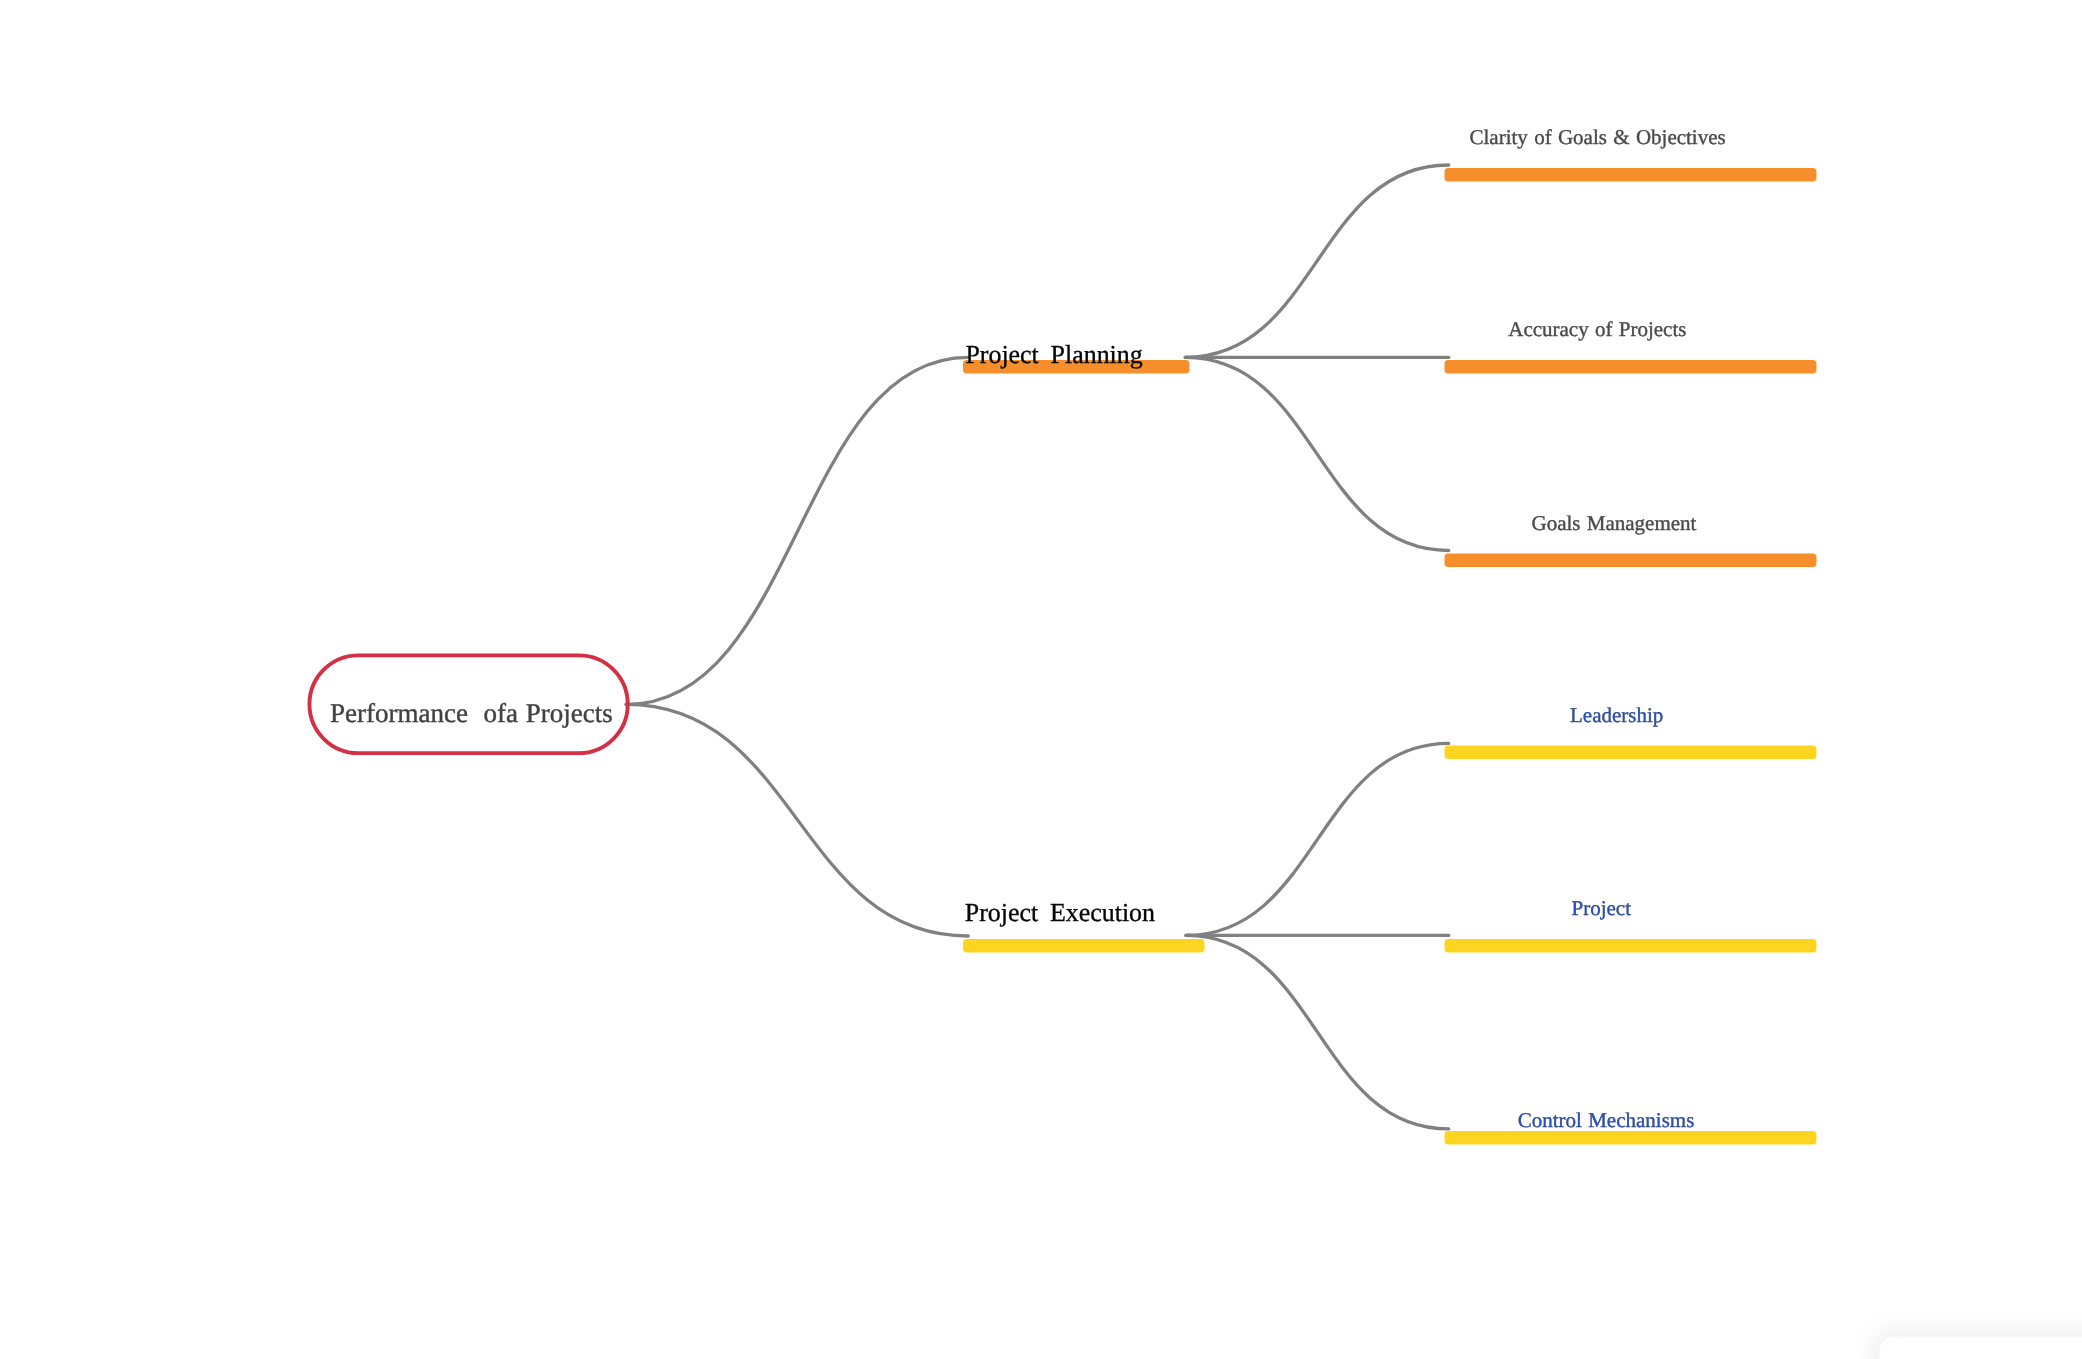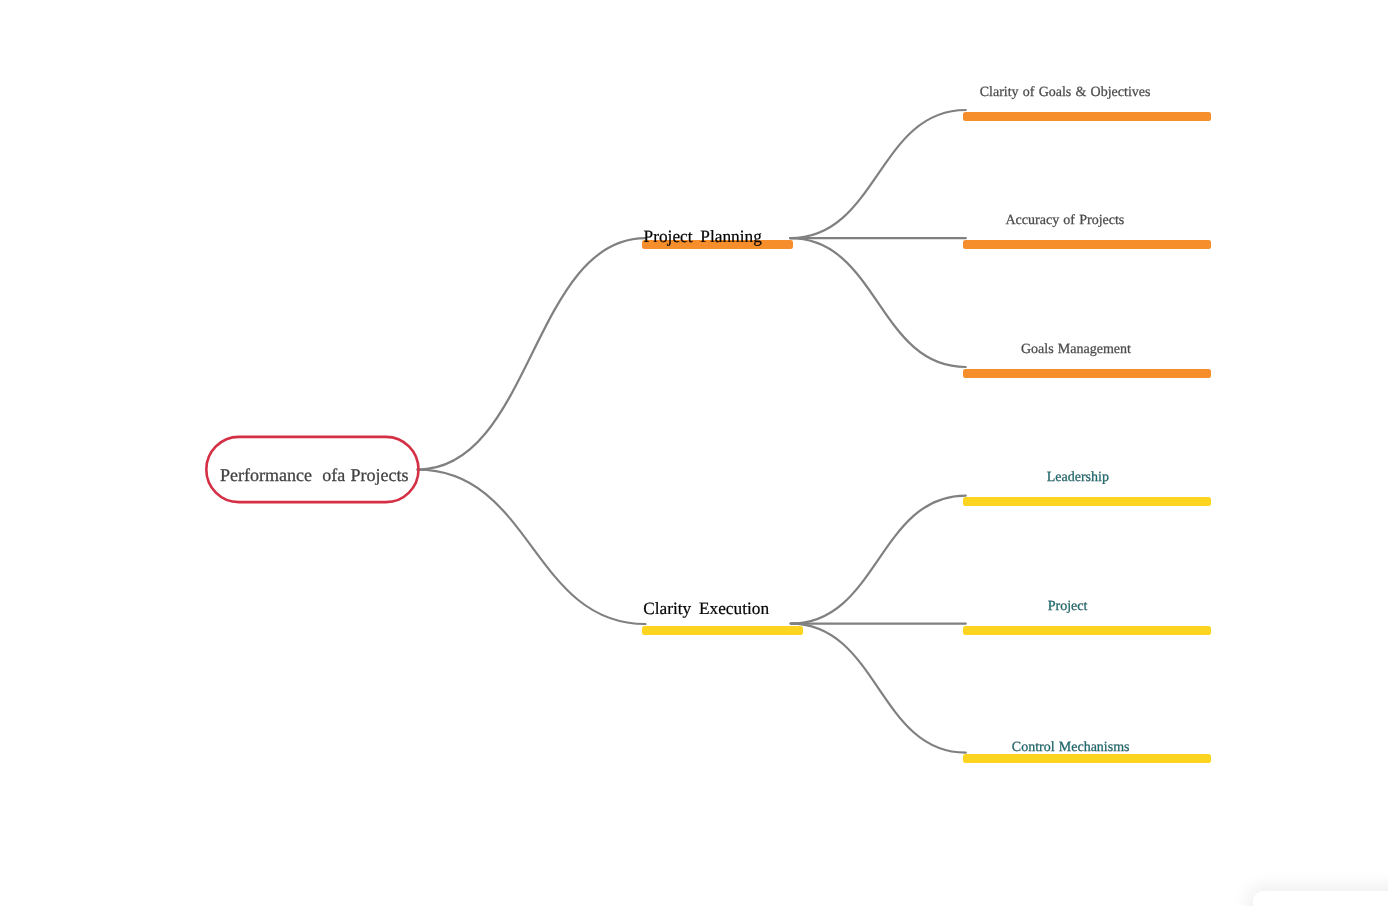--- a/index.html
+++ b/index.html
@@ -28,21 +28,21 @@
     position:absolute;font-size:17.3px;line-height:1;white-space:pre;
     word-spacing:3.5px;
     color:#060606;-webkit-text-stroke:0.22px #060606;
   }
 
   .leaf-label{
     position:absolute;font-size:14px;line-height:1;white-space:pre;
     word-spacing:0.7px;
   }
   .leaf-a{color:#4a4a4a;-webkit-text-stroke:0.25px #4a4a4a;}
-  .leaf-b{color:#0f766e;-webkit-text-stroke:0.25px #3b495e;}
+  .leaf-b{color:#1d4ed8;-webkit-text-stroke:0.25px #3b495e;}
 
   
   #bottom-panel{
     position:absolute; left:1253px; top:891px; width:180px; height:40px;
     background:#ffffff; border-radius:10px 0 0 0;
     box-shadow:0 0 18px 5px rgba(0,0,0,0.065);
   }
 </style>
 </head>
 <body>
@@ -62,21 +62,21 @@
     </g>
     <rect x="206.3" y="436.9" width="212.2" height="65.2" rx="32.6" ry="32.6" fill="none" stroke="#d42f44" stroke-width="2.6"></rect>
   </svg>
 
   <div id="root-label">Performance  ofa Projects</div>
 
   <div class="bar" style="left:642px;top:240px;width:150.5px;background:#f68e2c;"></div>
   <div class="branch-label" style="left:643.6px;top:208px;margin-top:20px;">Project Planning</div>
 
   <div class="bar" style="left:642px;top:625.5px;width:160.5px;background:#fdd520;"></div>
-  <div class="branch-label" style="left:643.2px;top:599.9px;">Clarity Execution</div>
+  <div class="branch-label" style="left:643.2px;top:599.9px;">Project Execution</div>
 
   <div class="bar" style="left:962.8px;top:111.5px;width:248px;background:#f68e2c;"></div>
   <div class="leaf-label leaf-a" style="left:979.7px;top:86.3px;">Clarity of Goals &amp; Objectives</div>
 
   <div class="bar" style="left:962.8px;top:240px;width:248px;background:#f68e2c;"></div>
   <div class="leaf-label leaf-a" style="left:1005.5px;top:214.2px;">Accuracy of Projects</div>
 
   <div class="bar" style="left:962.8px;top:368.5px;width:248px;background:#f68e2c;"></div>
   <div class="leaf-label leaf-a" style="left:1021px;top:343.1px;">Goals Management</div>
 

